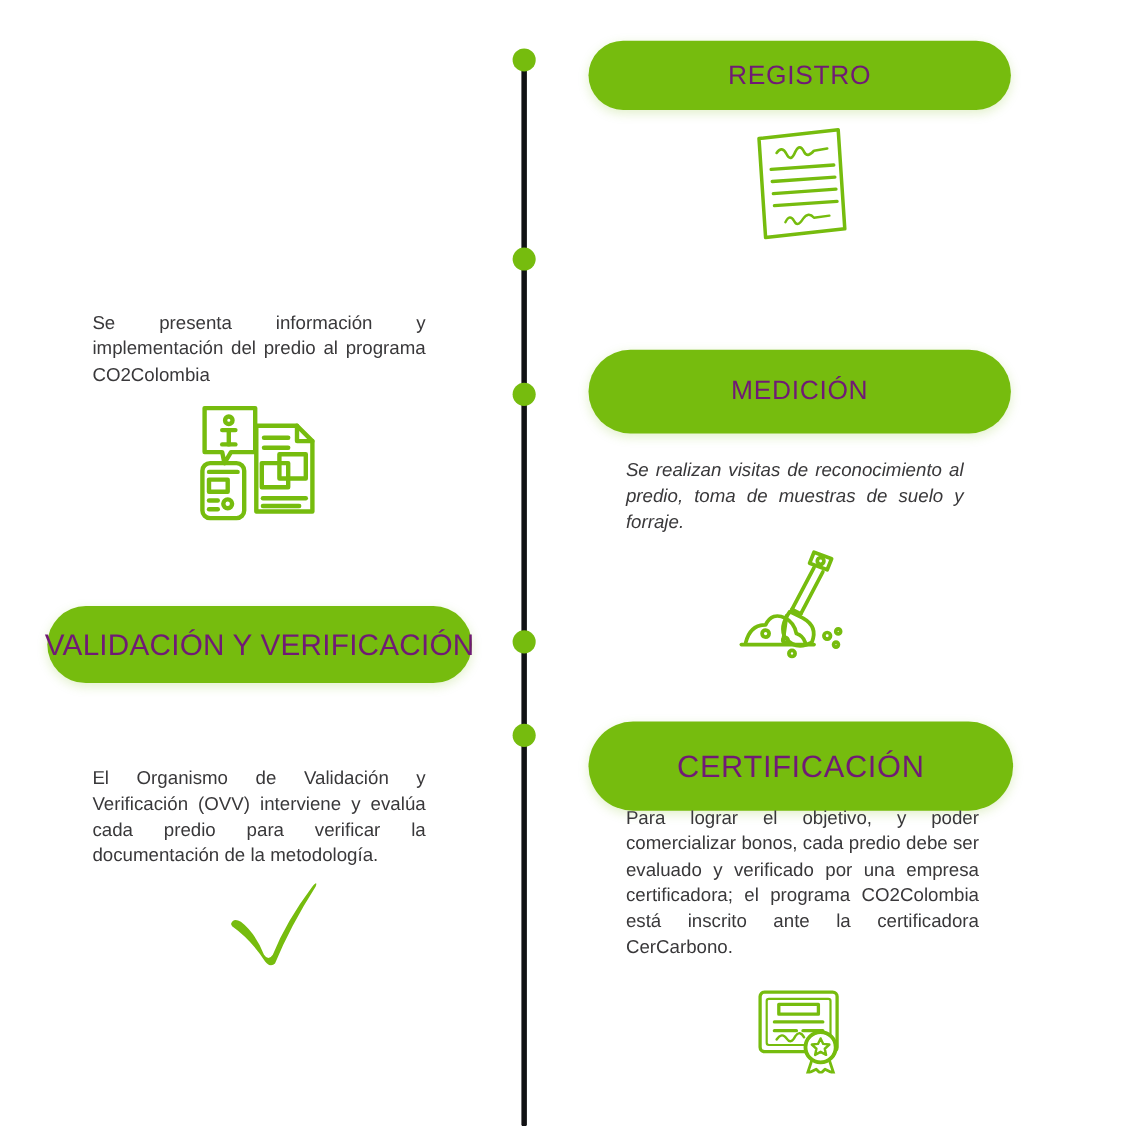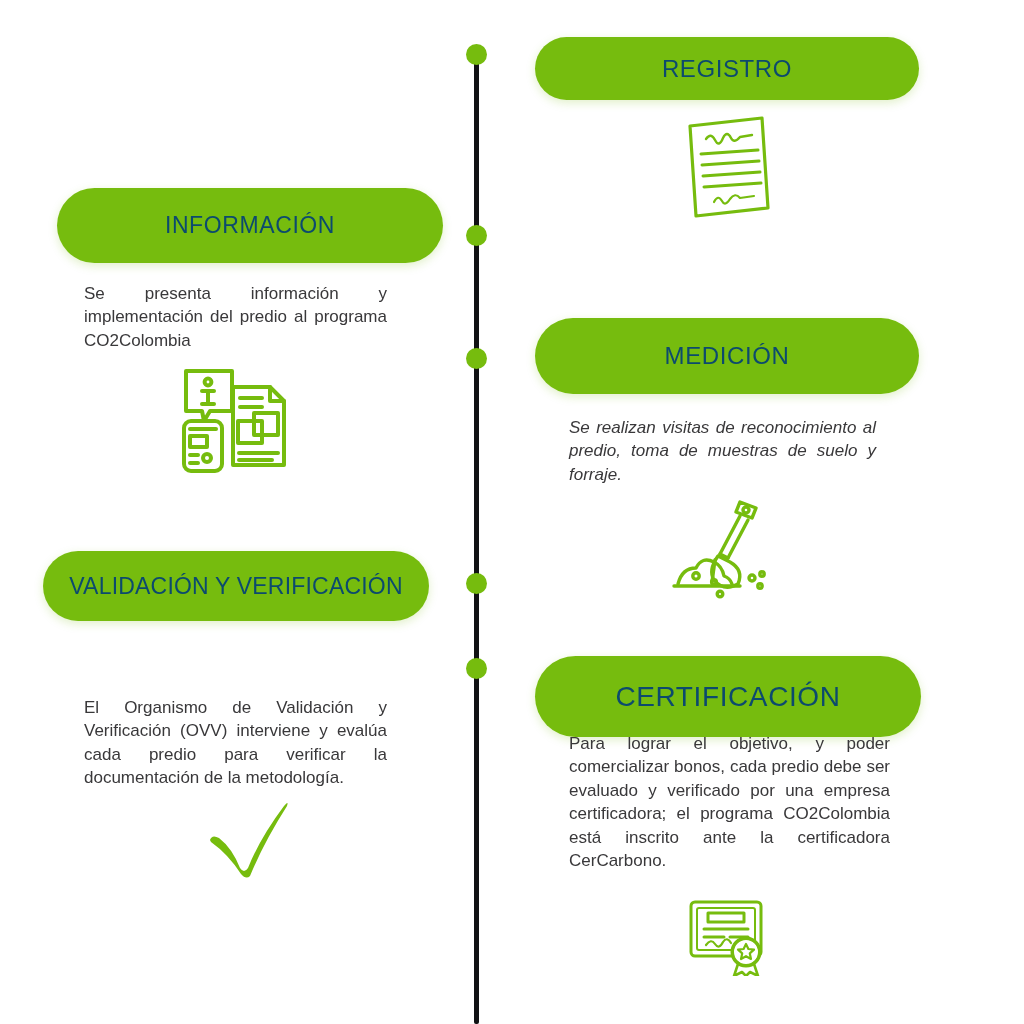--- a/index.html
+++ b/index.html
@@ -25,30 +25,30 @@
   .dot-3{ top:348px; }
   .dot-4{ top:573px; }
   .dot-5{ top:658px; }
 
   
   .pill{
     position:absolute;
     background:#76bc0e;
     border-radius:60px;
     display:flex; align-items:center; justify-content:center;
-    color:#0c4a6e;
+    color:#701a75;
     letter-spacing:.6px;
     box-shadow:0 3px 10px rgba(118,188,14,.22);
     text-align:left;
     white-space:nowrap;
   }
   .pill-registro       { left:535px; top:37px;  width:384px; height:63px; font-size:24px; }
   .pill-informacion    { left:57px;  top:188px; width:386px; height:75px; font-size:23px; }
   .pill-medicion       { left:535px; top:318px; width:384px; height:76px; font-size:24px; }
-  .pill-validacion     { left:43px;  top:551px; width:386px; height:70px; font-size:23px; letter-spacing:.2px;}
+  .pill-validacion     { left:43px;  top:551px; width:386px; height:70px; font-size:27px; letter-spacing:.2px;}
   .pill-certificacion  { left:535px; top:656px; width:386px; height:81px; font-size:28px; }
 
   
   .para{
     position:absolute;
     color:#39383a;
     font-size:17px;
     line-height:1.38;
     text-align:justify;
     text-justify:inter-word;
@@ -86,21 +86,20 @@
       <path d="M14 14 L86 6 L92 96 L20 104 Z"></path>
       <path d="M30 27 q5 -7 9 1 q4 8 8 -2 q4 -8 8 0 q3 6 9 -1 l12 -2" stroke-width="2.4"></path>
       <line x1="25" y1="42" x2="82" y2="38" stroke-width="3"></line>
       <line x1="26" y1="53" x2="83" y2="49" stroke-width="3"></line>
       <line x1="27" y1="64" x2="84" y2="60" stroke-width="3"></line>
       <line x1="28" y1="75" x2="85" y2="71" stroke-width="3"></line>
       <path d="M38 90 q4 -8 8 -1 q3 6 8 -2 q5 -7 10 -1 l14 -2" stroke-width="2.2"></path>
     </svg>
   </div>
 
-  <div class="pill pill-informacion">INFORMACIÓN</div>
 
   <div class="para para-informacion">Se presenta información y implementación del predio al programa CO2Colombia</div>
 
   <div class="icon-box icon-info">
     <svg viewBox="0 0 116 110" fill="none" stroke="#76bc0e" stroke-width="4" stroke-linecap="round" stroke-linejoin="round">
 
       <path d="M57 22 H94 L108 36 V100 H57 Z"></path>
       <path d="M94 22 V36 H108"></path>
       <line x1="64" y1="33" x2="86" y2="33"></line>
       <line x1="64" y1="42" x2="86" y2="42"></line>

